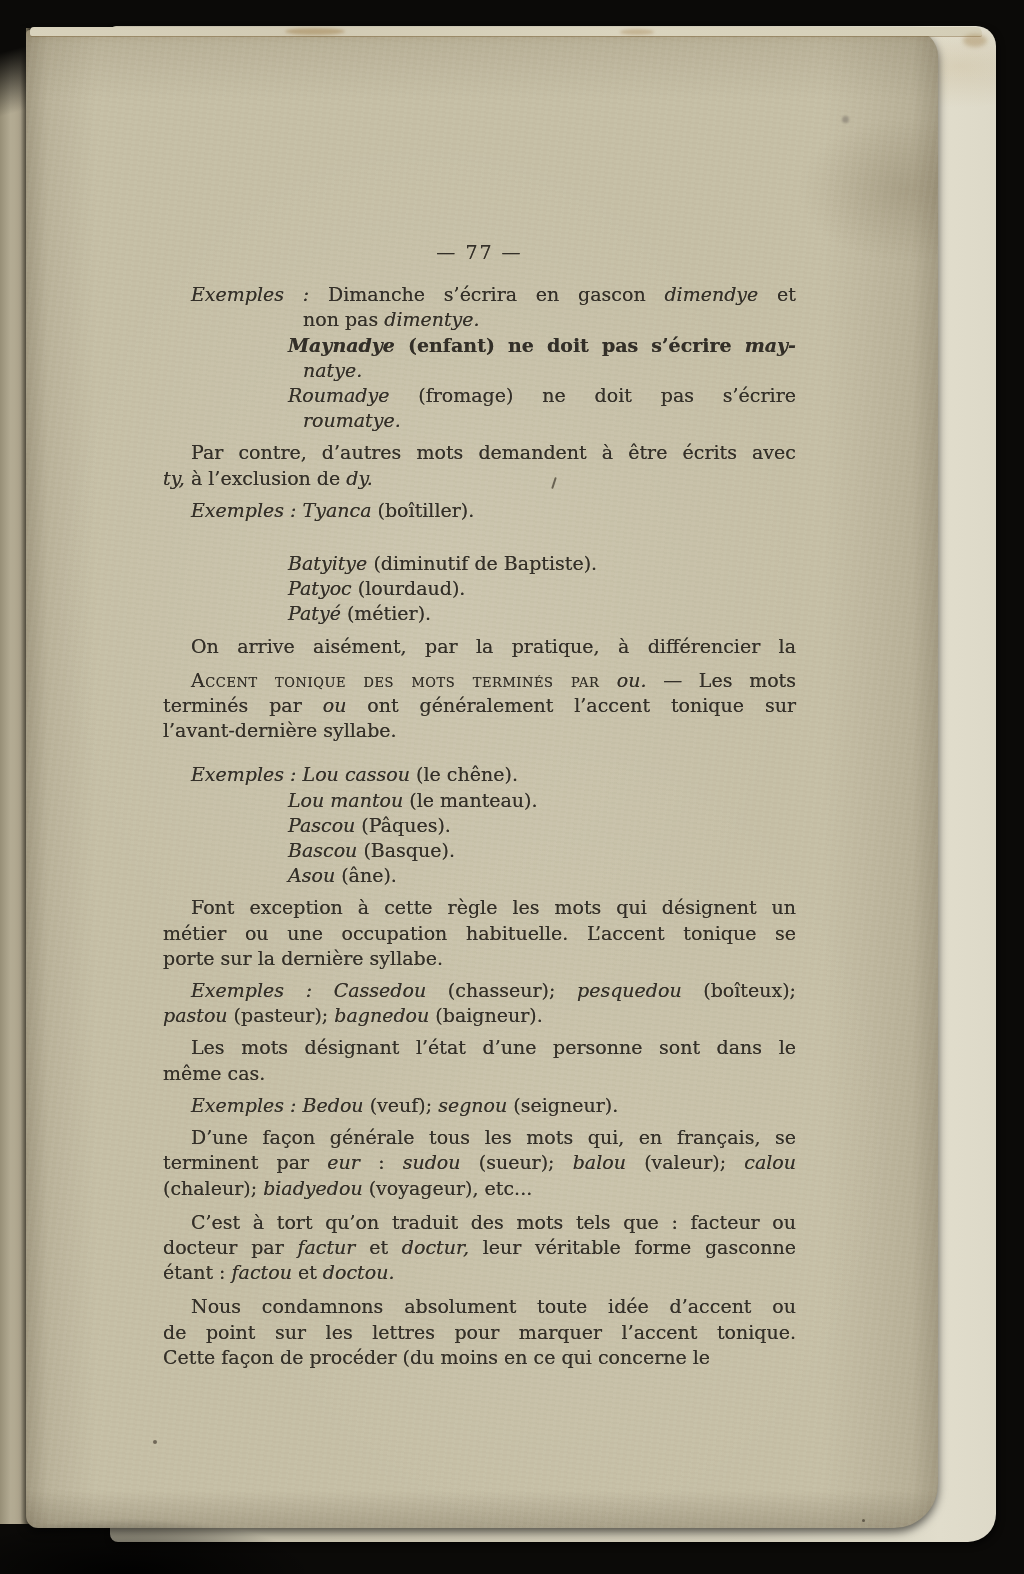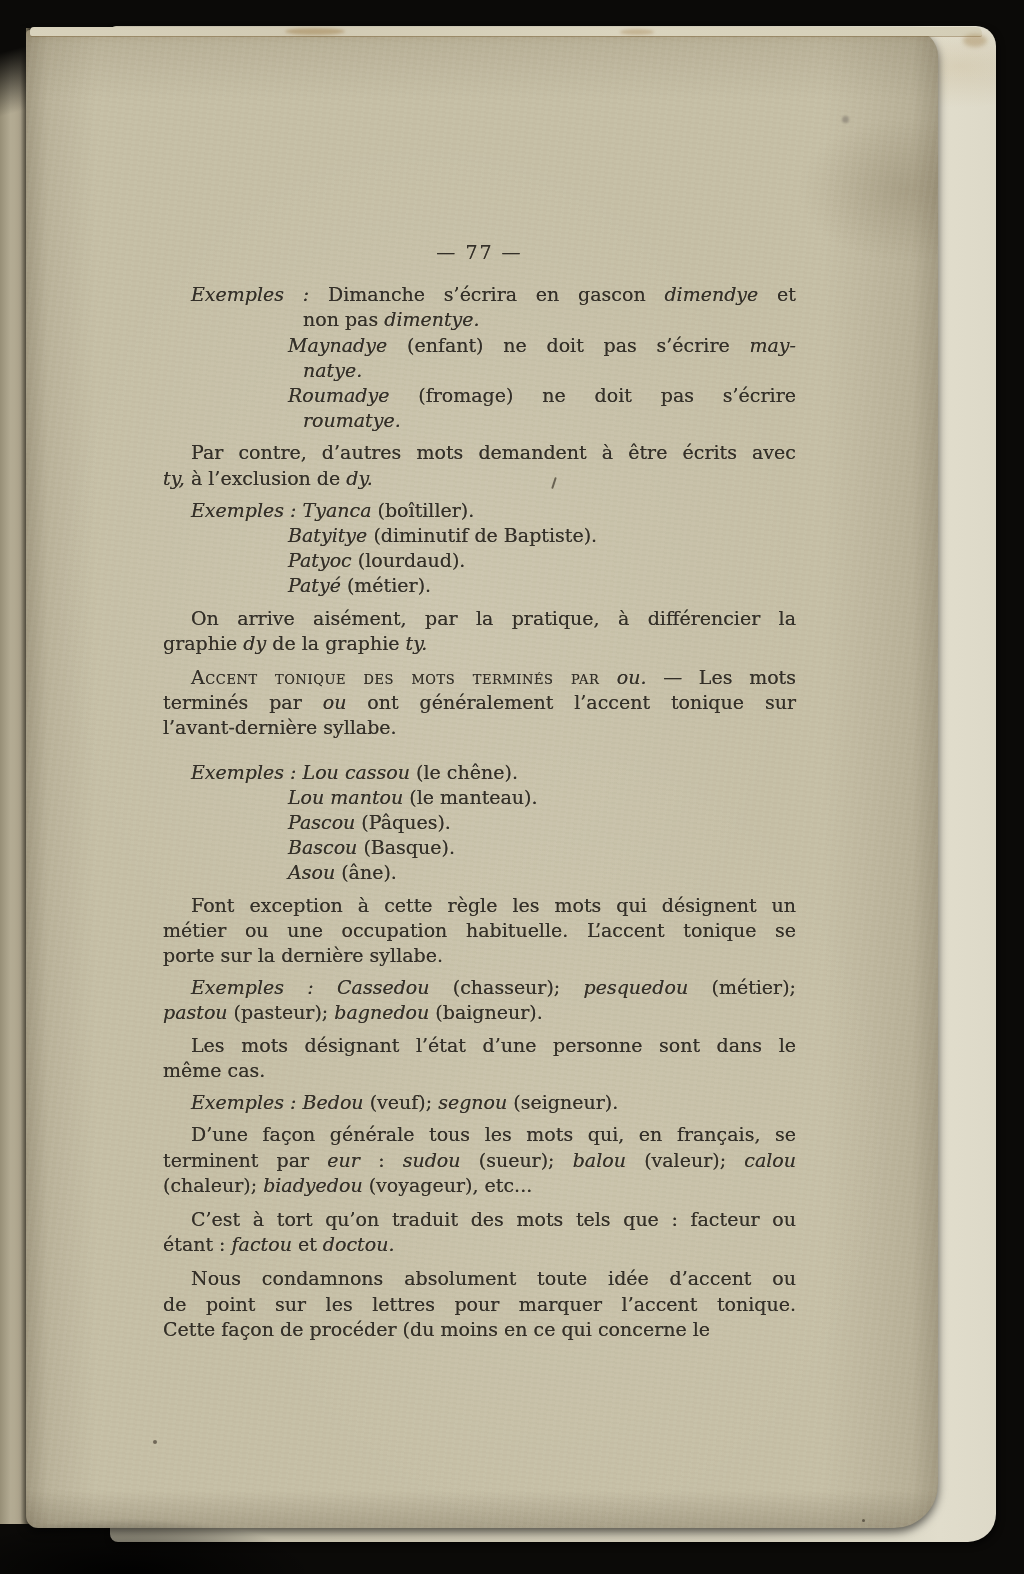--- a/index.html
+++ b/index.html
@@ -109,52 +109,52 @@
 <div class="stage">
   <div class="under-page"></div>
   <div class="facing-edge"></div>
 
   <div class="page">
     <div class="grain"></div>
     <div class="textblock">
       <div class="pn">— 77 —</div>
     <div class="line just" style="padding-left: 28px;"><span class="rn-i">Exemples : </span><span class="rn-r">Dimanche s’écrira en gascon </span><span class="rn-i">dimendye</span><span class="rn-r"> et</span></div>
         <div class="line" style="padding-left: 140px;"><span class="rn-r">non pas </span><span class="rn-i">dimentye.</span></div>
-        <div class="line just" style="padding-left: 125px;"><span class="rn-i">Maynadye</span><span class="rn-r"> (enfant) ne doit pas s’écrire </span><span class="rn-i">may-</span></div>
+        <div class="line just" style="padding-left: 125px; font-weight: bold;"><span class="rn-i">Maynadye</span><span class="rn-r"> (enfant) ne doit pas s’écrire </span><span class="rn-i">may-</span></div>
         <div class="line" style="padding-left: 140px;"><span class="rn-i">natye.</span></div>
         <div class="line just" style="padding-left: 125px;"><span class="rn-i">Roumadye</span><span class="rn-r"> (fromage) ne doit pas s’écrire</span></div>
         <div class="line" style="padding-left: 140px;"><span class="rn-i">roumatye.</span></div>
         <div class="line just" style="padding-left: 28px; margin-top: 7px;"><span class="rn-r">Par contre, d’autres mots demandent à être écrits avec</span></div>
         <div class="line"><span class="rn-i">ty,</span><span class="rn-r"> à l’exclusion de </span><span class="rn-i">dy.</span></div>
         <div class="line" style="padding-left: 28px; margin-top: 7px;"><span class="rn-i">Exemples : Tyanca</span><span class="rn-r"> (boîtiller).</span></div>
-        <div class="line" style="padding-left: 125px;"><span class="rn-i">Batyitye</span><span class="rn-r"> (diminutif de Baptiste).</span></div>
+        <div class="line" style="padding-left: 125px; margin-top: 28px;"><span class="rn-i">Batyitye</span><span class="rn-r"> (diminutif de Baptiste).</span></div>
         <div class="line" style="padding-left: 125px;"><span class="rn-i">Patyoc</span><span class="rn-r"> (lourdaud).</span></div>
         <div class="line" style="padding-left: 125px;"><span class="rn-i">Patyé</span><span class="rn-r"> (métier).</span></div>
         <div class="line just" style="padding-left: 28px; margin-top: 7px;"><span class="rn-r">On arrive aisément, par la pratique, à différencier la</span></div>
-        <div class="line"><span class="rn-r">graphie </span><span class="rn-i">dy</span><span class="rn-r"> de la graphie </span><span class="rn-i">ty.</span></div>
         <div class="line just" style="padding-left: 28px; margin-top: 9px;"><span class="rn-sc">Accent tonique des mots terminés par </span><span class="rn-i">ou.</span><span class="rn-r"> — Les mots</span></div>
         <div class="line just"><span class="rn-r">terminés par </span><span class="rn-i">ou</span><span class="rn-r"> ont généralement l’accent tonique sur</span></div>
         <div class="line"><span class="rn-r">l’avant-dernière syllabe.</span></div>
         <div class="line" style="padding-left: 28px; margin-top: 19px;"><span class="rn-i">Exemples : Lou cassou</span><span class="rn-r"> (le chêne).</span></div>
         <div class="line" style="padding-left: 125px;"><span class="rn-i">Lou mantou</span><span class="rn-r"> (le manteau).</span></div>
         <div class="line" style="padding-left: 125px;"><span class="rn-i">Pascou</span><span class="rn-r"> (Pâques).</span></div>
         <div class="line" style="padding-left: 125px;"><span class="rn-i">Bascou</span><span class="rn-r"> (Basque).</span></div>
         <div class="line" style="padding-left: 125px;"><span class="rn-i">Asou</span><span class="rn-r"> (âne).</span></div>
         <div class="line just" style="padding-left: 28px; margin-top: 7px;"><span class="rn-r">Font exception à cette règle les mots qui désignent un</span></div>
         <div class="line just"><span class="rn-r">métier ou une occupation habituelle. L’accent tonique se</span></div>
         <div class="line"><span class="rn-r">porte sur la dernière syllabe.</span></div>
-        <div class="line just" style="padding-left: 28px; margin-top: 7px;"><span class="rn-i">Exemples : Cassedou</span><span class="rn-r"> (chasseur); </span><span class="rn-i">pesquedou</span><span class="rn-r"> (métier);</span></div>
+        <div class="line just" style="padding-left: 28px; margin-top: 7px;"><span class="rn-i">Exemples : Cassedou</span><span class="rn-r"> (chasseur); </span><span class="rn-i">pesquedou</span><span class="rn-r"> (boîteux);</span></div>
         <div class="line"><span class="rn-i">pastou</span><span class="rn-r"> (pasteur); </span><span class="rn-i">bagnedou</span><span class="rn-r"> (baigneur).</span></div>
         <div class="line just" style="padding-left: 28px; margin-top: 7px;"><span class="rn-r">Les mots désignant l’état d’une personne sont dans le</span></div>
         <div class="line"><span class="rn-r">même cas.</span></div>
         <div class="line" style="padding-left: 28px; margin-top: 7px;"><span class="rn-i">Exemples : Bedou</span><span class="rn-r"> (veuf); </span><span class="rn-i">segnou</span><span class="rn-r"> (seigneur).</span></div>
         <div class="line just" style="padding-left: 28px; margin-top: 7px;"><span class="rn-r">D’une façon générale tous les mots qui, en français, se</span></div>
         <div class="line just"><span class="rn-r">terminent par </span><span class="rn-i">eur</span><span class="rn-r"> : </span><span class="rn-i">sudou</span><span class="rn-r"> (sueur); </span><span class="rn-i">balou</span><span class="rn-r"> (valeur); </span><span class="rn-i">calou</span></div>
         <div class="line"><span class="rn-r">(chaleur); </span><span class="rn-i">biadyedou</span><span class="rn-r"> (voyageur), etc...</span></div>
         <div class="line just" style="padding-left: 28px; margin-top: 9px;"><span class="rn-r">C’est à tort qu’on traduit des mots tels que : facteur ou</span></div>
+        <div class="line just"><span class="rn-r">docteur par </span><span class="rn-i">factur</span><span class="rn-r"> et </span><span class="rn-i">doctur,</span><span class="rn-r"> leur véritable forme gasconne</span></div>
         <div class="line"><span class="rn-r">étant : </span><span class="rn-i">factou</span><span class="rn-r"> et </span><span class="rn-i">doctou.</span></div>
         <div class="line just" style="padding-left: 28px; margin-top: 9px;"><span class="rn-r">Nous condamnons absolument toute idée d’accent ou</span></div>
         <div class="line just"><span class="rn-r">de point sur les lettres pour marquer l’accent tonique.</span></div>
         <div class="line"><span class="rn-r">Cette façon de procéder (du moins en ce qui concerne le</span></div>
       </div>
   </div>
 
   <div class="deckle"></div>
   <div class="fox fox-a"></div>
   <div class="fox fox-b"></div>

